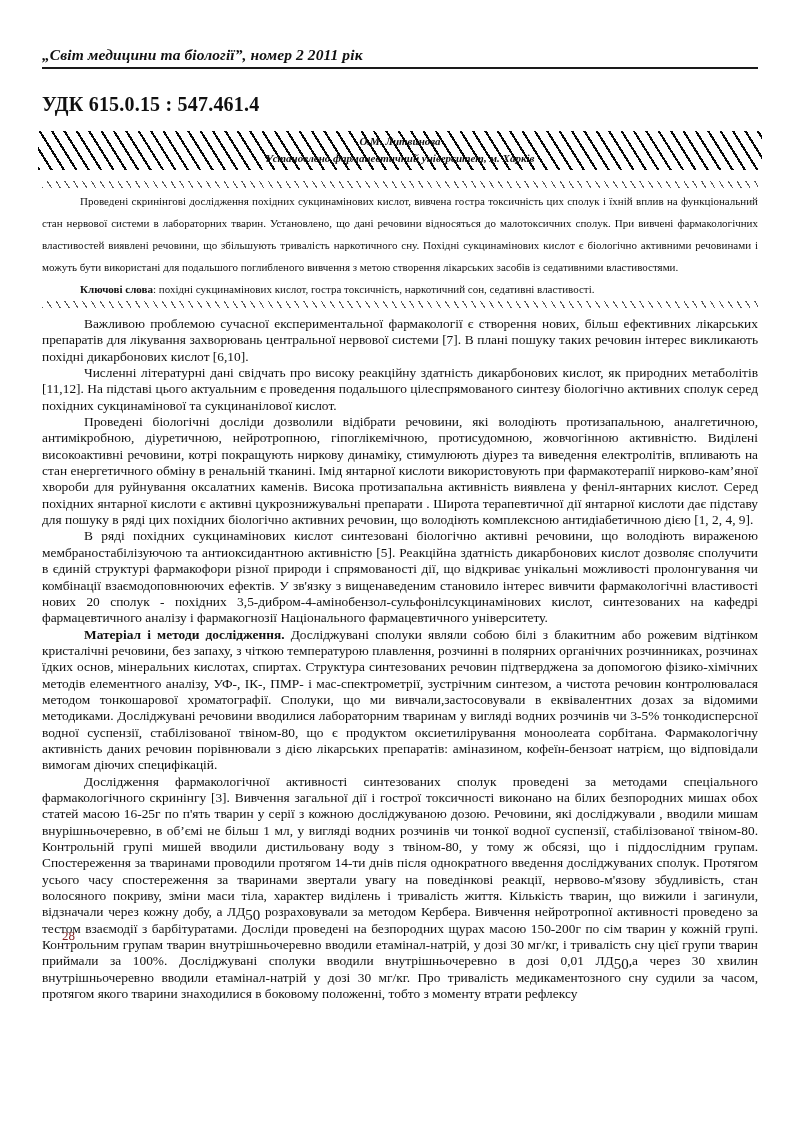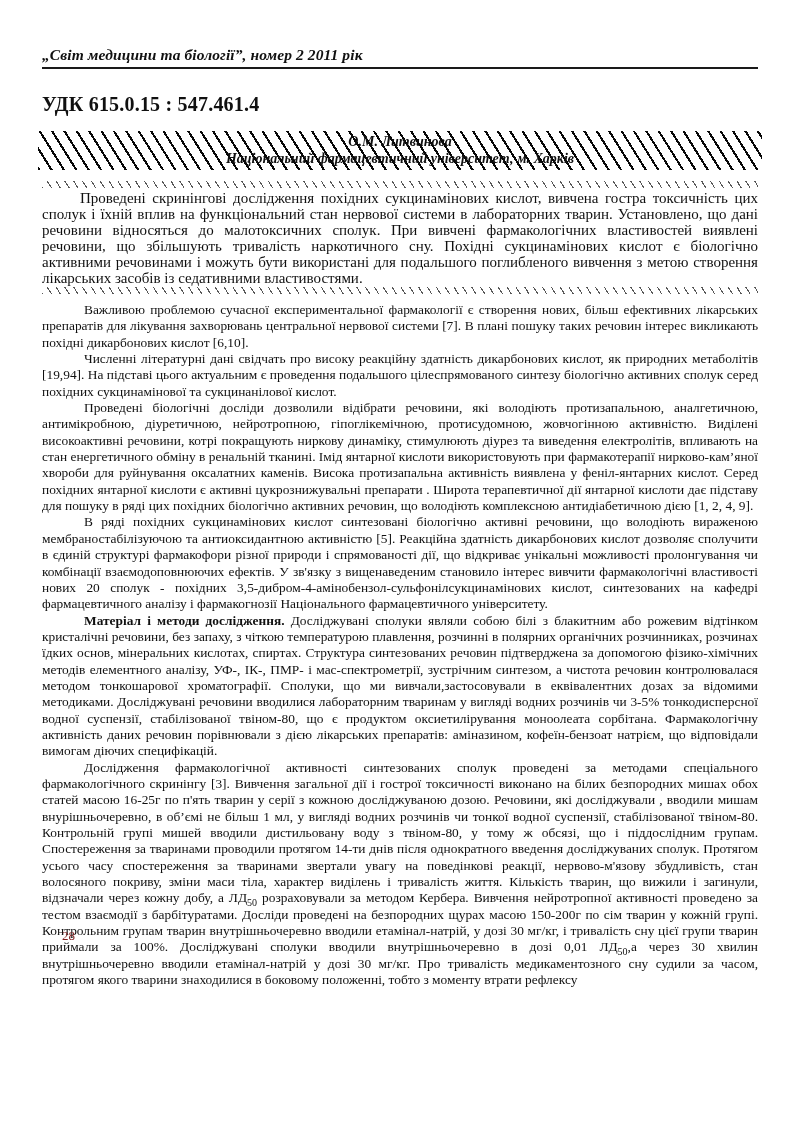--- a/index.html
+++ b/index.html
@@ -60,21 +60,21 @@
     background-image: repeating-linear-gradient(
         58deg,
         #000 0px, #000 2.1px,
         rgba(255,255,255,0) 2.1px, rgba(255,255,255,0) 10.5px);
     opacity: .97;
   }
   .author-line {
     text-align: center;
     font-weight: bold;
     font-style: italic;
-    font-size: 14px;
+    font-size: 11px;
     line-height: 17px;
     position: relative;
     z-index: 1;
     mix-blend-mode: normal;
   }
 
   
   .article-title {
     margin-top: 13px;
     text-align: center;
@@ -97,39 +97,39 @@
         rgba(255,255,255,0) 1.1px, rgba(255,255,255,0) 7.5px);
     opacity: .85;
   }
   .abstract-body {
     padding: 2px 0 1px 0;
   }
   p.just {
     margin: 0;
     text-align: justify;
     text-justify: inter-word;
-    font-size: 15px;
-    line-height: 16px;
+    font-size: 11px;
+    line-height: 22px;
     text-indent: 38px;
     hyphens: none;
   }
   .kw-label { font-weight: bold; }
 
   
   .body-text {
     margin-top: 8px;
   }
   .body-text p.just {
     font-size: 13.4px;
     line-height: 16.35px;
     text-indent: 42px;
   }
   .lead { font-weight: bold; }
   sub {
-    font-size: 10px;
+    font-size: 15px;
     vertical-align: sub;
     line-height: 0;
   }
 
   
   .folio {
     position: absolute;
     left: 62px;
     bottom: 26px;
     font-size: 13px;
@@ -142,35 +142,36 @@
 <div class="page">
 
   <div class="running-head">„Світ медицини та біології”, номер 2 2011 рік</div>
   <div class="head-rule"></div>
 
   <div class="udc">УДК 615.0.15 : 547.461.4</div>
 
   <div class="authors-wrap">
     <div class="hatch"></div>
     <div class="author-line">О.М. Литвинова</div>
-    <div class="author-line">Національний фармацевтичний університет, м. Харків</div>
+    <div class="author-line">Установлено фармацевтичний університет, м. Харків</div>
   </div>
 
 
   <div class="abstract-block">
     <div class="dot-rule"></div>
     <div class="abstract-body">
       <p class="just">Проведені скринінгові дослідження похідних сукцинамінових кислот, вивчена гостра токсичність цих сполук і їхній вплив на функціональний стан нервової системи в лабораторних тварин. Установлено, що дані речовини відносяться до малотоксичних сполук. При вивчені фармакологічних властивостей виявлені речовини, що збільшують тривалість наркотичного сну. Похідні сукцинамінових кислот є біологічно активними речовинами і можуть бути використані для подальшого поглибленого вивчення з метою створення лікарських засобів із седативними властивостями.</p>
+      <p class="just"><span class="kw-label">Ключові слова</span><span>: похідні сукцинамінових кислот, гостра токсичність, наркотичний сон, седативні властивості.</span></p>
     </div>
     <div class="dot-rule"></div>
   </div>
 
   <div class="body-text">
     <p class="just">Важливою проблемою сучасної експериментальної фармакології є створення нових, більш ефективних лікарських препаратів для лікування захворювань центральної нервової системи [7]. В плані пошуку таких речовин інтерес викликають похідні дикарбонових кислот [6,10].</p>
-    <p class="just">Численні літературні дані свідчать про високу реакційну здатність дикарбонових кислот, як природних метаболітів [19,94]. На підставі цього актуальним є проведення подальшого цілеспрямованого синтезу біологічно активних сполук серед похідних сукцинамінової та сукцинанілової кислот.</p>
+    <p class="just">Численні літературні дані свідчать про високу реакційну здатність дикарбонових кислот, як природних метаболітів [11,12]. На підставі цього актуальним є проведення подальшого цілеспрямованого синтезу біологічно активних сполук серед похідних сукцинамінової та сукцинанілової кислот.</p>
     <p class="just">Проведені біологічні досліди дозволили відібрати речовини, які володіють протизапальною, аналгетичною, антимікробною, діуретичною, нейротропною, гіпоглікемічною, протисудомною, жовчогінною активністю. Виділені високоактивні речовини, котрі покращують ниркову динаміку, стимулюють діурез та виведення електролітів, впливають на стан енергетичного обміну в ренальній тканині. Імід янтарної кислоти використовують при фармакотерапії нирково-кам’яної хвороби для руйнування оксалатних каменів. Висока протизапальна активність виявлена у феніл-янтарних кислот. Серед похідних янтарної кислоти є активні цукрознижувальні препарати . Широта терапевтичної дії янтарної кислоти дає підставу для пошуку в ряді цих похідних біологічно активних речовин, що володіють комплексною антидіабетичною дією [1, 2, 4, 9].</p>
     <p class="just">В ряді похідних сукцинамінових кислот синтезовані біологічно активні речовини, що володіють вираженою мембраностабілізуючою та антиоксидантною активністю [5]. Реакційна здатність дикарбонових кислот дозволяє сполучити в єдиній структурі фармакофори різної природи і спрямованості дії, що відкриває унікальні можливості пролонгування чи комбінації взаємодоповнюючих ефектів. У зв'язку з вищенаведеним становило інтерес вивчити фармакологічні властивості нових 20 сполук - похідних 3,5-дибром-4-амінобензол-сульфонілсукцинамінових кислот, синтезованих на кафедрі фармацевтичного аналізу і фармакогнозії Національного фармацевтичного університету.</p>
     <p class="just"><span class="lead">Матеріал і методи дослідження.</span><span> Досліджувані сполуки являли собою білі з блакитним або рожевим відтінком кристалічні речовини, без запаху, з чіткою температурою плавлення, розчинні в полярних органічних розчинниках, розчинах їдких основ, мінеральних кислотах, спиртах. Структура синтезованих речовин підтверджена за допомогою фізико-хімічних методів елементного аналізу, УФ-, ІК-, ПМР- і мас-спектрометрії, зустрічним синтезом, а чистота речовин контролювалася методом тонкошарової хроматографії. Сполуки, що ми вивчали,застосовували в еквівалентних дозах за відомими методиками. Досліджувані речовини вводилися лабораторним тваринам у вигляді водних розчинів чи 3-5% тонкодисперсної водної суспензії, стабілізованої твіном-80, що є продуктом оксиетилірування моноолеата сорбітана. Фармакологічну активність даних речовин порівнювали з дією лікарських препаратів: аміназином, кофеїн-бензоат натрієм, що відповідали вимогам діючих специфікацій.</span></p>
     <p class="just"><span>Дослідження фармакологічної активності синтезованих сполук проведені за методами спеціального фармакологічного скринінгу [3]. Вивчення загальної дії і гострої токсичності виконано на білих безпородних мишах обох статей масою 16-25г по п'ять тварин у серії з кожною досліджуваною дозою. Речовини, які досліджували , вводили мишам внурішньочеревно, в об’ємі не більш 1 мл, у вигляді водних розчинів чи тонкої водної суспензії, стабілізованої твіном-80. Контрольній групі мишей вводили дистильовану воду з твіном-80, у тому ж обсязі, що і піддослідним групам. Спостереження за тваринами проводили протягом 14-ти днів після однократного введення досліджуваних сполук. Протягом усього часу спостереження за тваринами звертали увагу на поведінкові реакції, нервово-м'язову збудливість, стан волосяного покриву, зміни маси тіла, характер виділень і тривалість життя. Кількість тварин, що вижили і загинули, відзначали через кожну добу, а ЛД</span><sub>50</sub><span> розраховували за методом Кербера. Вивчення нейротропної активності проведено за тестом взаємодії з барбітуратами. Досліди проведені на безпородних щурах масою 150-200г по сім тварин у кожній групі. Контрольним групам тварин внутрішньочеревно вводили етамінал-натрій, у дозі 30 мг/кг, і тривалість сну цієї групи тварин приймали за 100%. Досліджувані сполуки вводили внутрішньочеревно в дозі 0,01 ЛД</span><sub>50</sub><span>,а через 30 хвилин внутрішньочеревно вводили етамінал-натрій у дозі 30 мг/кг. Про тривалість медикаментозного сну судили за часом, протягом якого тварини знаходилися в боковому положенні, тобто з моменту втрати рефлексу</span></p>
   </div>
 
   <div class="folio">28</div>
 </div>
 
 </body></html>

